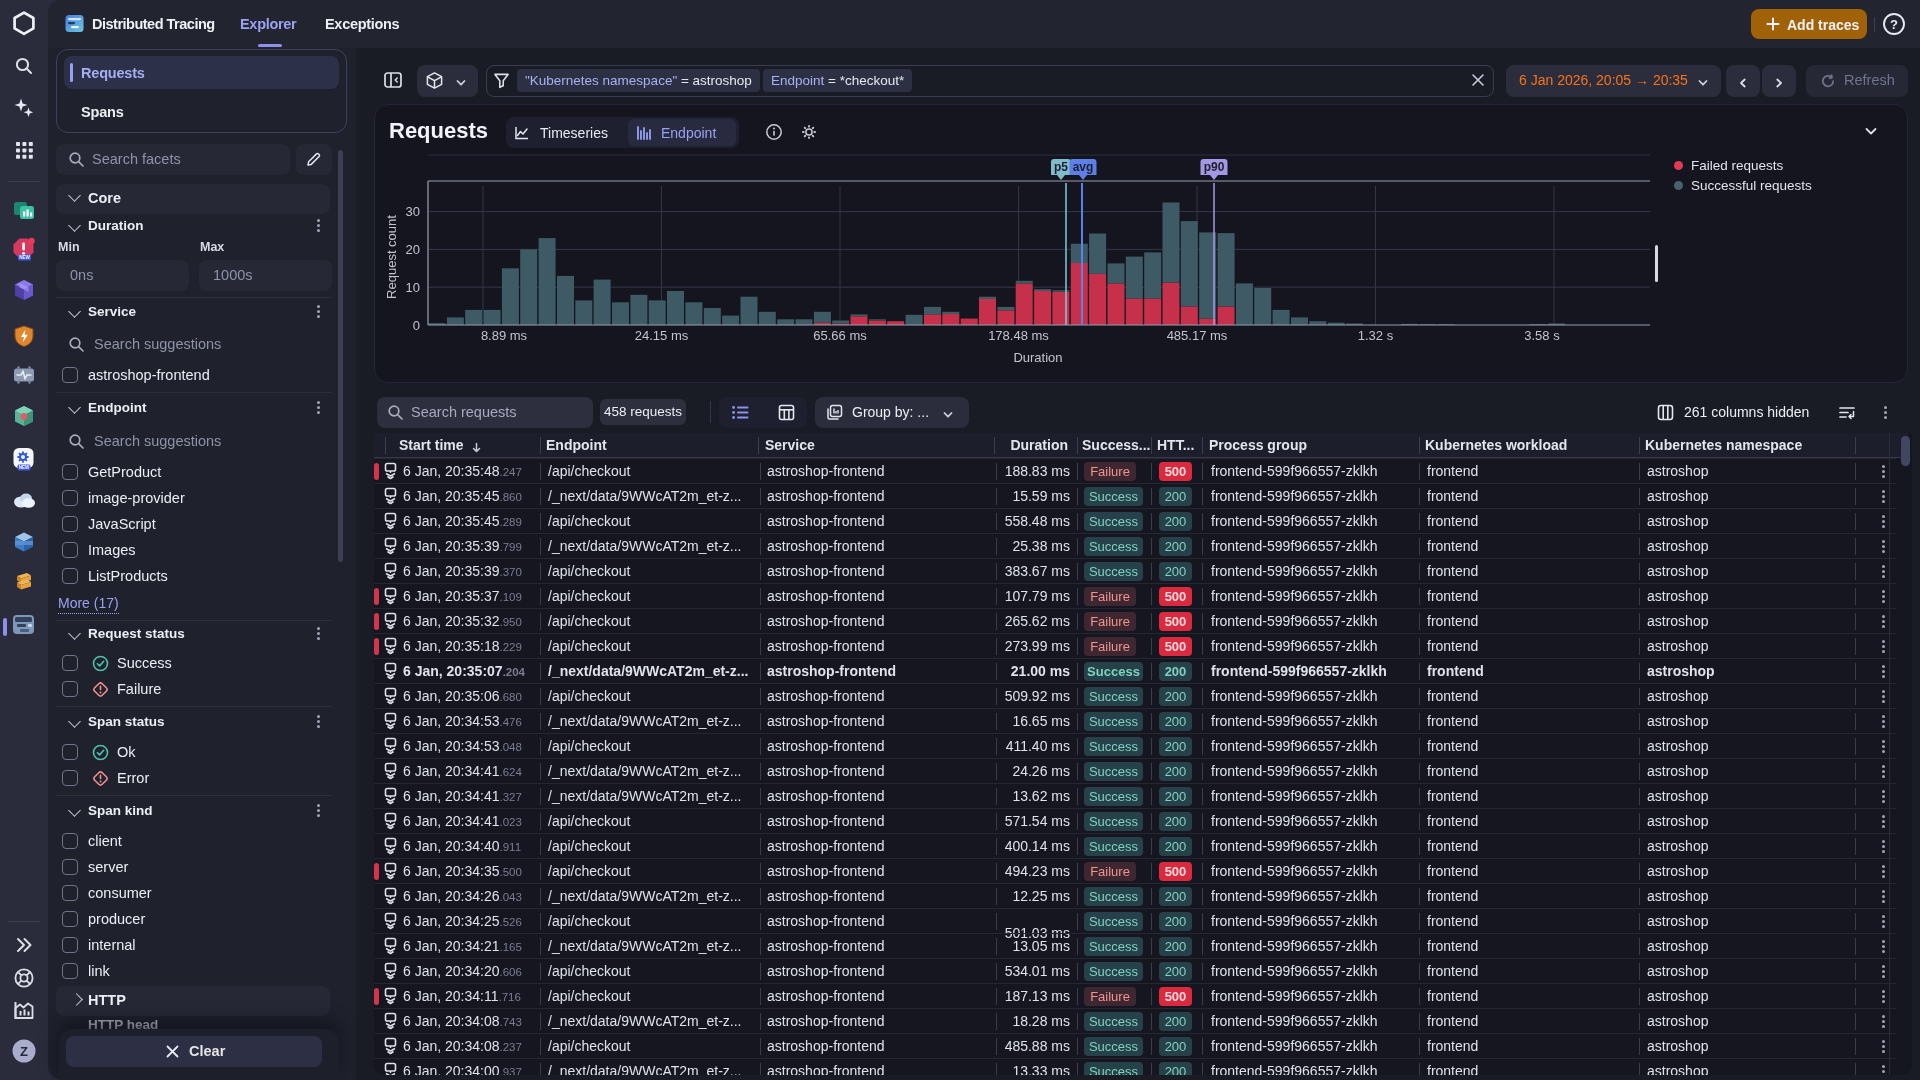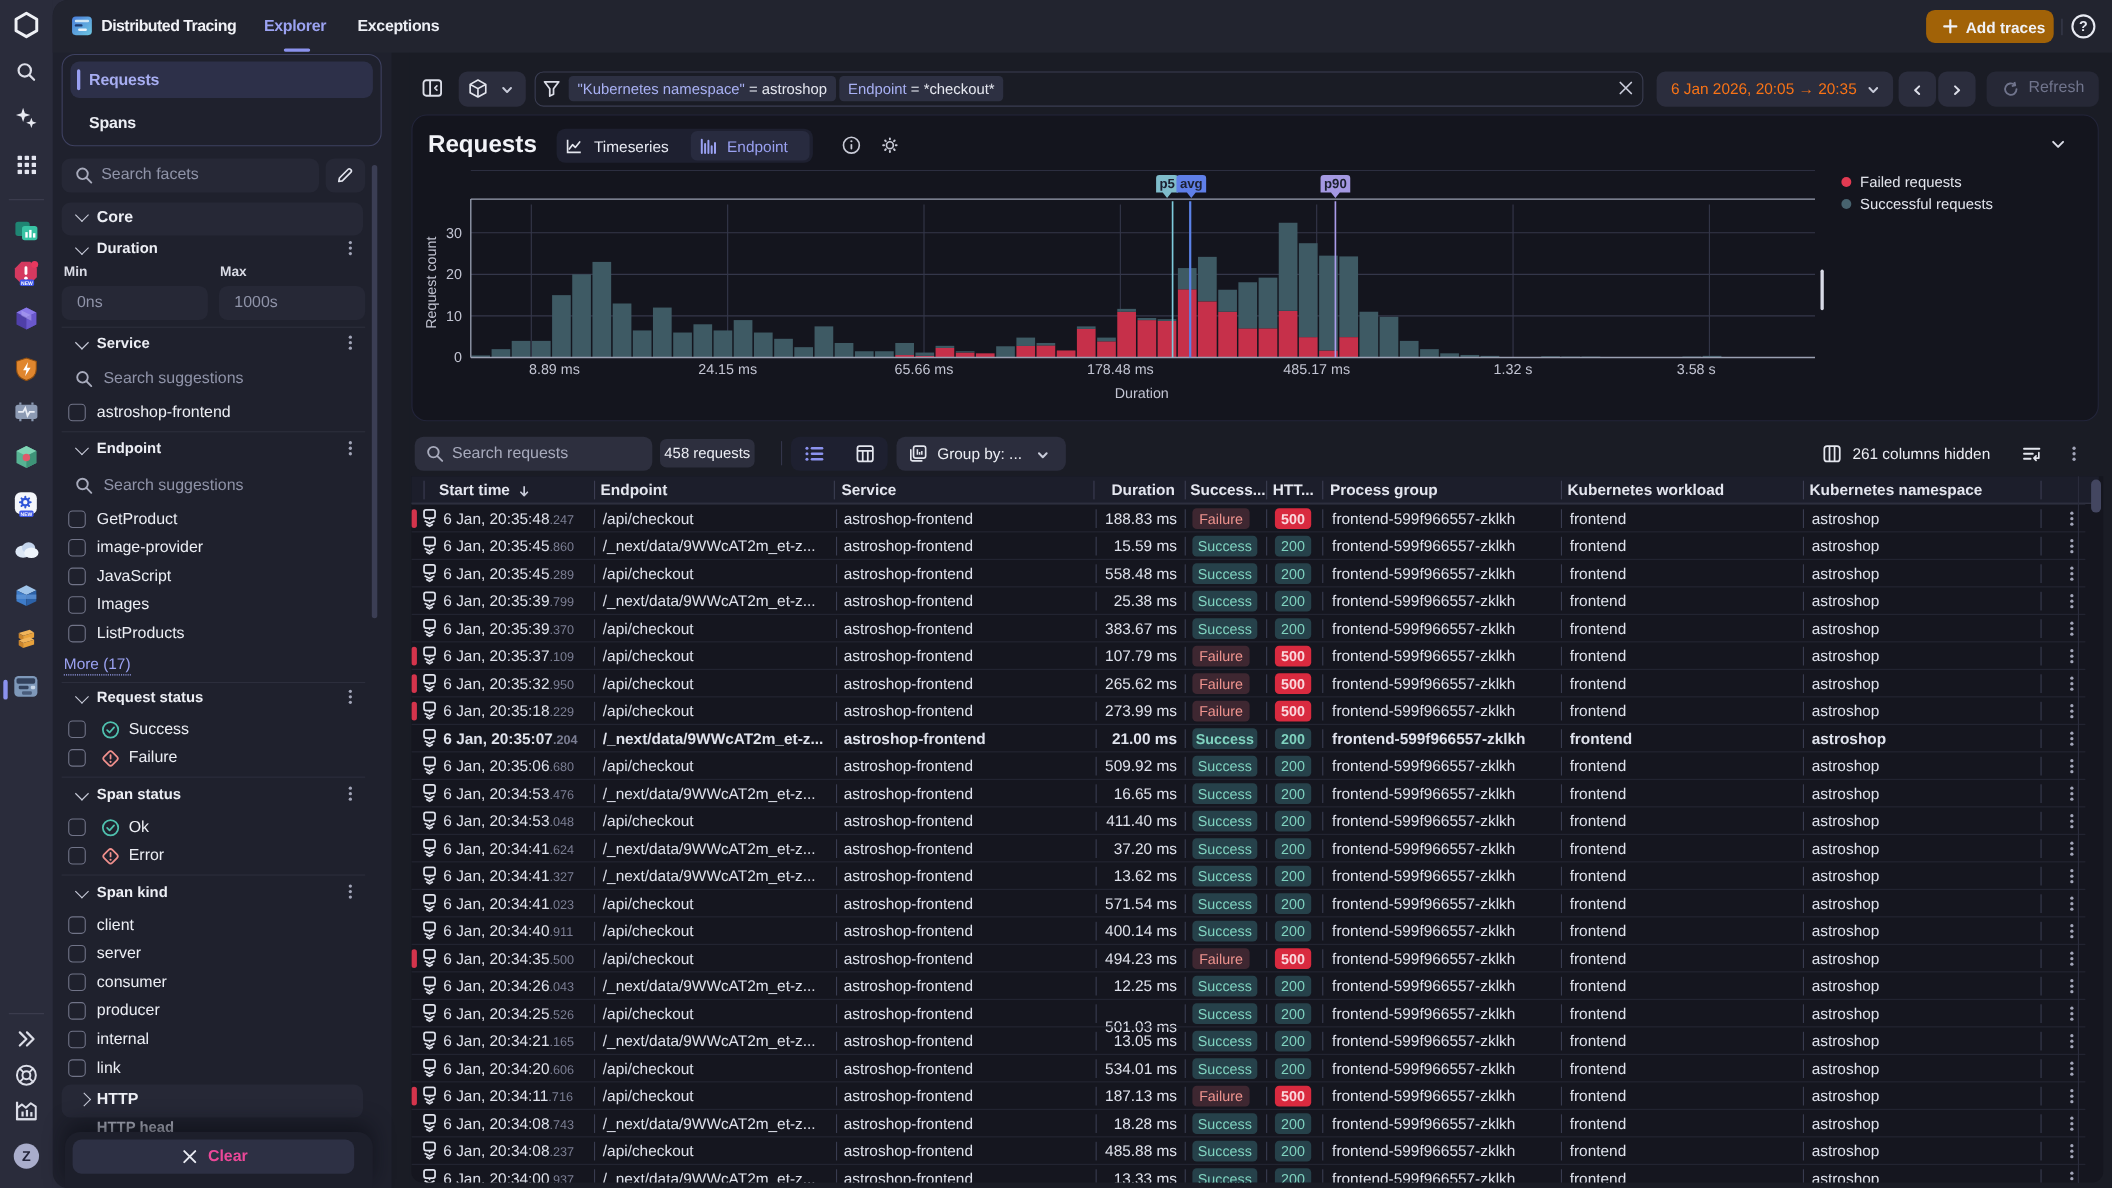--- a/index.html
+++ b/index.html
@@ -311,21 +311,21 @@
       <div class="abs sechdr" style="left:8px;top:986px;width:274px;height:30px;">
         <span class="chev chevr" style="position:absolute;left:16px;top:9px;"></span>
         <span class="abs" style="left:32px;top:6px;font-size:14.5px;font-weight:bold;color:#eceef4;">HTTP</span>
       </div>
       <div class="abs fhead" style="left:40px;top:1017px;color:#b9bcca;">HTTP head</div>
       <div class="abs" style="left:11px;top:1029px;width:280px;height:51px;background:#1d1f2b;border-radius:14px 14px 0 0;box-shadow:0 -8px 18px rgba(10,11,18,0.55);"></div>
       <div class="abs" style="left:18px;top:1036px;width:256px;height:31px;background:#2d3044;border-radius:8px;">
         <span style="position:absolute;left:99px;top:8px;"><svg width="15" height="15" viewBox="0 0 15 15" style="">
             <path d="M2.5 2.5 L12.5 12.5 M12.5 2.5 L2.5 12.5" stroke="#e8eaf2" stroke-width="1.8" stroke-linecap="round"></path>
           </svg></span>
-        <span class="abs" style="left:123px;top:7px;font-size:14.5px;font-weight:bold;color:#ec4899;">Clear</span>
+        <span class="abs" style="left:123px;top:7px;font-size:14.5px;font-weight:bold;color:#e5e5e5;">Clear</span>
       </div>
       <div id="main" class="abs">
         <div class="abs" style="left:11px;top:22px;"><svg width="20" height="20" viewBox="0 0 20 20" style="">
             <rect x="2" y="3" width="16" height="14" rx="2.5" fill="none" stroke="#dcdee8" stroke-width="1.7"></rect>
             <line x1="8" y1="3" x2="8" y2="17" stroke="#dcdee8" stroke-width="1.7"></line>
             <path d="M14.2 8 L12.2 10 L14.2 12" fill="none" stroke="#dcdee8" stroke-width="1.5" stroke-linecap="round" stroke-linejoin="round"></path>
           </svg></div>
         <div class="abs btn" style="left:45px;top:17px;width:61px;height:32px;">
           <span style="position:absolute;left:8px;top:6px;"><svg width="19" height="19" viewBox="0 0 19 19" style="">
               <path d="M9.5 1.8 L16.6 5.7 L16.6 13.3 L9.5 17.2 L2.4 13.3 L2.4 5.7 Z" fill="none" stroke="#e4e6ee" stroke-width="1.5" stroke-linejoin="round"></path>
@@ -936,21 +936,21 @@
           <div class="row" style="top:710px;">
             <span style="position:absolute;left:10px;top:3px;"><svg width="13" height="19" viewBox="0 0 13 19" style="">
                 <rect x="1.5" y="1.5" width="10" height="7.5" rx="1.8" fill="none" stroke="#dfe2ec" stroke-width="1.6"></rect>
                 <path d="M6.5 9 L6.5 11" stroke="#dfe2ec" stroke-width="1.4"></path>
                 <path d="M2 11.5 L6.5 14 L11 11.5" fill="none" stroke="#dfe2ec" stroke-width="1.6" stroke-linejoin="round"></path>
                 <path d="M3.5 14.5 L6.5 16.5 L9.5 14.5" fill="none" stroke="#dfe2ec" stroke-width="1.6" stroke-linejoin="round"></path>
               </svg></span>
             <div class="abs td" style="left:29px;top:4px;">6 Jan, 20:34:41<span class="tdim">.624</span></div>
             <div class="abs td" style="left:174px;top:4px;">/_next/data/9WWcAT2m_et-z...</div>
             <div class="abs td" style="left:393px;top:4px;">astroshop-frontend</div>
-            <div class="abs td" style="left:622px;top:4px;width:74px;text-align:right;">37.20 ms</div>
+            <div class="abs td" style="left:622px;top:4px;width:74px;text-align:right;">24.26 ms</div>
             <div class="chip ok" style="left:710px;width:59px;">Success</div>
             <div class="chip ok" style="left:785px;width:33px;">200</div>
             <div class="abs td" style="left:837px;top:4px;">frontend-599f966557-zklkh</div>
             <div class="abs td" style="left:1053px;top:4px;">frontend</div>
             <div class="abs td" style="left:1273px;top:4px;">astroshop</div>
             <div class="vdiv" style="left:166px;"></div>
             <div class="vdiv" style="left:386px;"></div>
             <div class="vdiv" style="left:622px;"></div>
             <div class="vdiv" style="left:703px;"></div>
             <div class="vdiv" style="left:777px;"></div>

